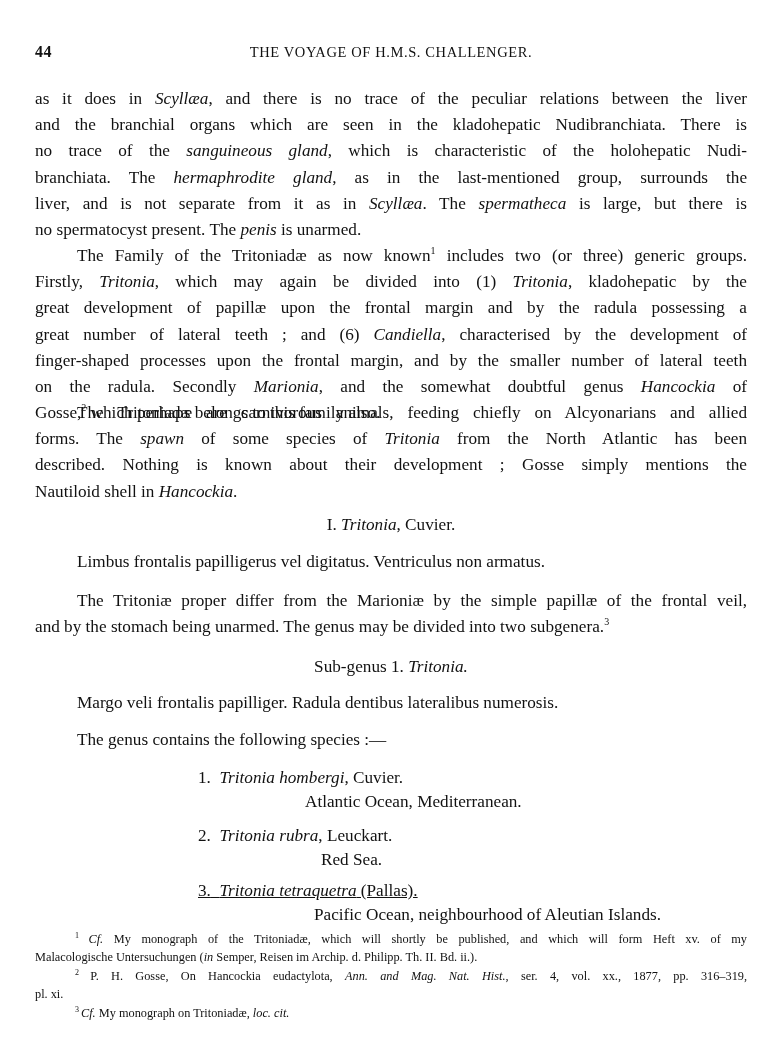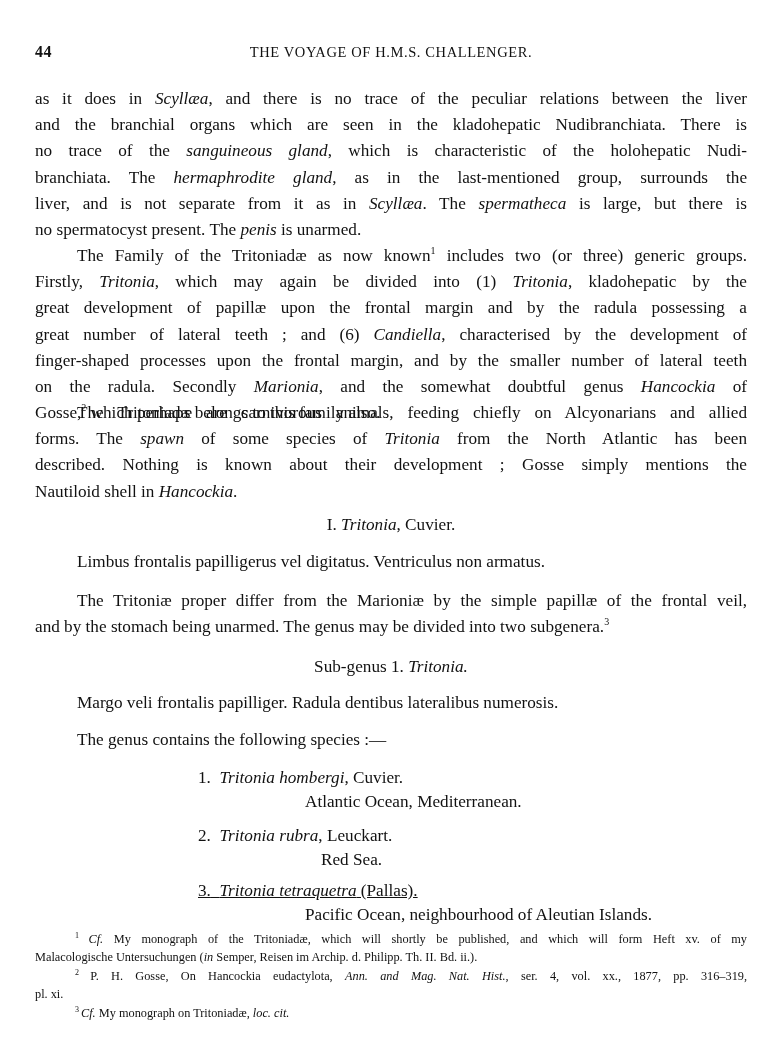--- a/index.html
+++ b/index.html
@@ -106,21 +106,21 @@
     <div class="species" style="left:198px; top:823px;">
       <span>2.</span>&nbsp;
       <i>Tritonia rubra</i><span>, Leuckart.</span>
     </div>
     <div class="species" style="left:305px; top:847px;margin-left:16px;">Red Sea.</div>
 
     <div class="species" style="left:198px; top:878px;text-decoration:underline;">
       <span>3.</span>&nbsp;
       <i>Tritonia tetraquetra</i><span> (Pallas).</span>
     </div>
-    <div class="species" style="left:305px; top:902px;">Pacific Ocean, neighbourhood of Aleutian Islands.</div>
+    <div class="species" style="left:314px; top:902px;">Pacific Ocean, neighbourhood of Aleutian Islands.</div>
   </div>
 
   <div class="footnotes" style="top:930px;" id="footnotes">
       <div class="fn">
         <span class="fn-line fn-indent"><sup>1 </sup><i>Cf.</i><span> My monograph of the Tritoniadæ, which will shortly be published, and which will form Heft xv. of my</span></span>
         <span class="fn-line last"><span>Malacologische Untersuchungen (</span><i>in</i><span> Semper, Reisen im Archip. d. Philipp. Th. II. Bd. ii.).</span></span>
       </div>
       <div class="fn">
         <span class="fn-line fn-indent"><sup>2 </sup><span>P. H. Gosse, On Hancockia eudactylota, </span><i>Ann. and Mag. Nat. Hist.</i><span>, ser. 4, vol. xx., 1877, pp. 316–319,</span></span>
         <span class="fn-line last"><span>pl. xi.</span></span>

